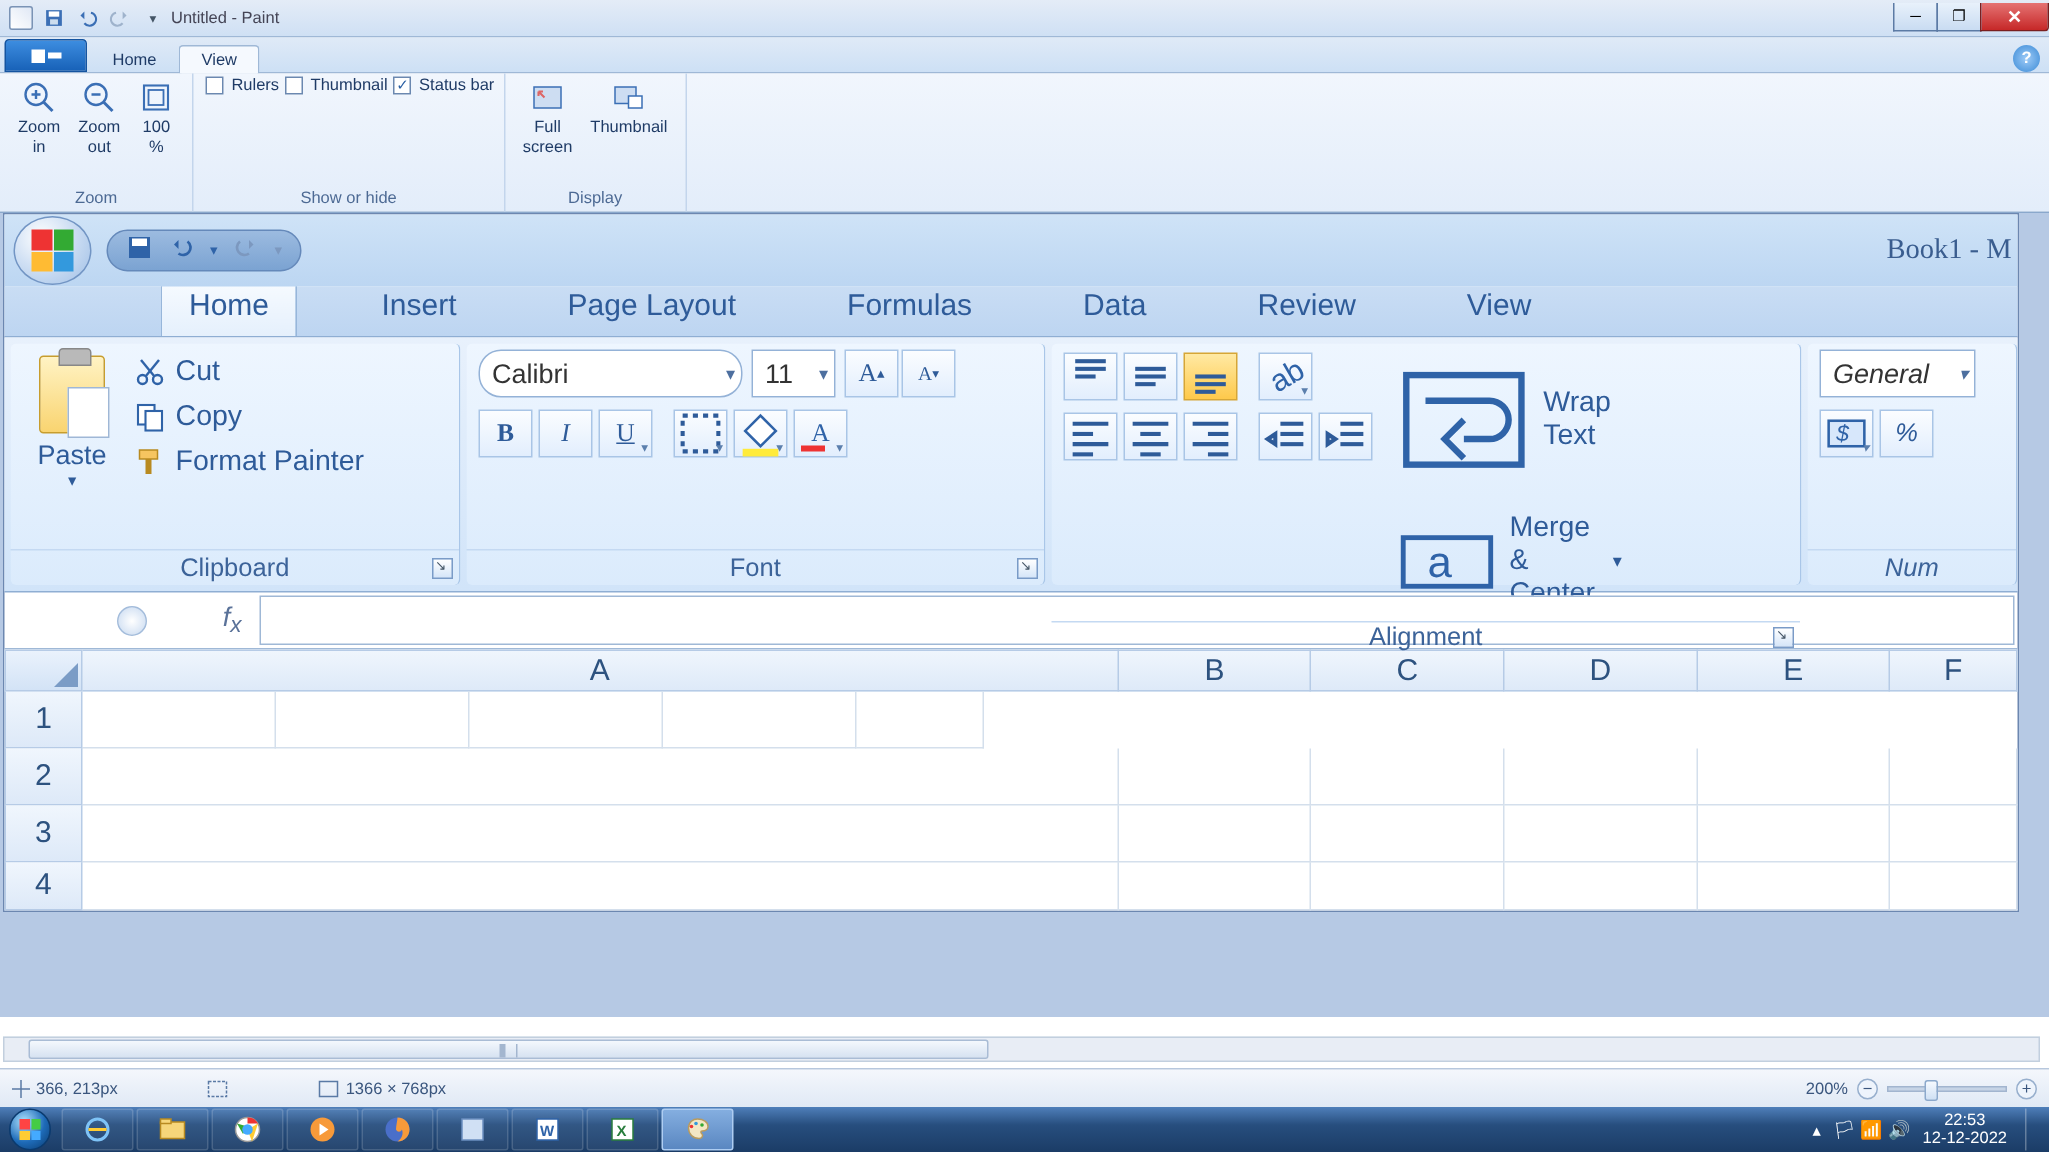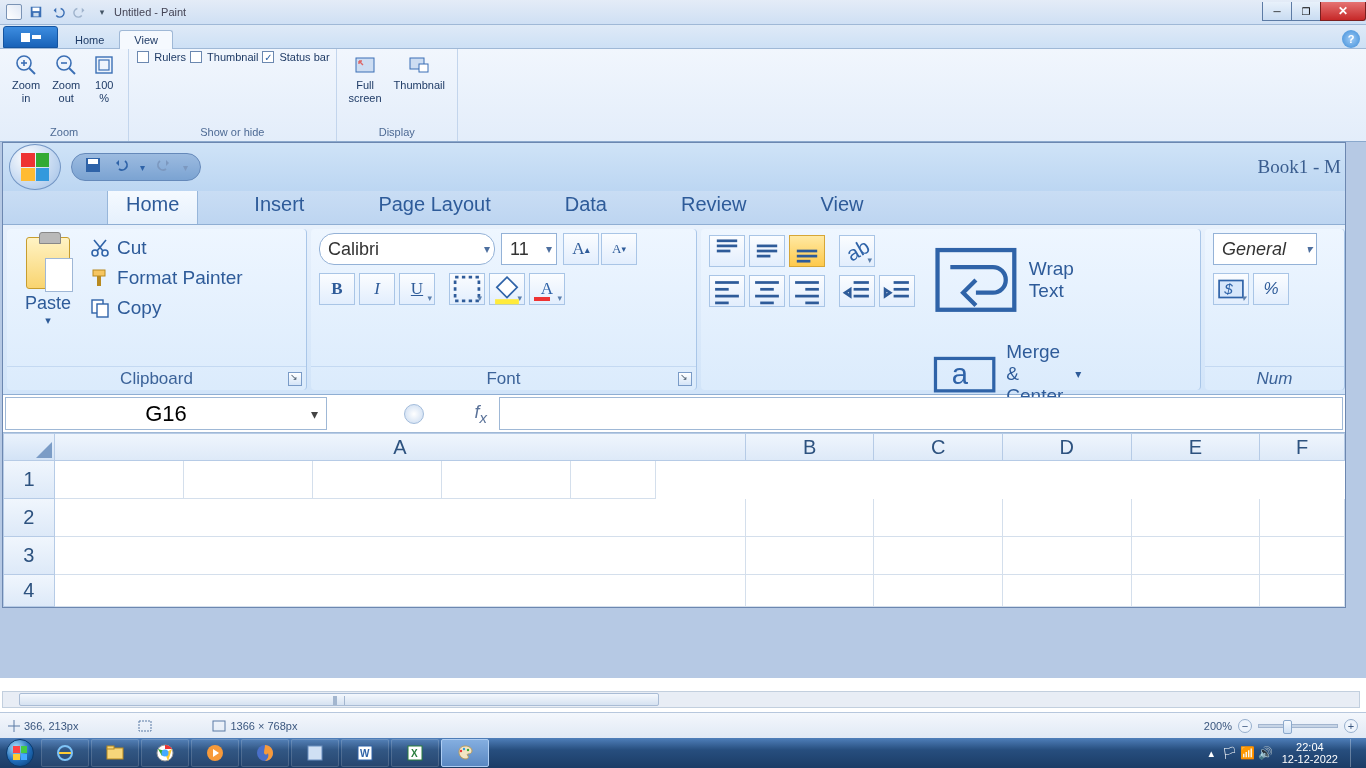--- a/index.html
+++ b/index.html
@@ -288,20 +288,21 @@
             </svg></span>
         <span style="color:#7c98bf;font-size:10px;">▾</span>
       </div>
       <span class="excel-doc-title">Book1 - M</span>
     </div>
 
     <div class="excel-tabs">
       <div class="ex-tab active">Home</div>
       <div class="ex-tab">Insert</div>
       <div class="ex-tab">Page Layout</div>
+      <div class="ex-tab">Formulas</div>
       <div class="ex-tab">Data</div>
       <div class="ex-tab">Review</div>
       <div class="ex-tab">View</div>
     </div>
 
     <div class="excel-ribbon">
 
       <div class="ex-group" style="width:300px;">
         <div class="ex-group-body">
           <div class="paste-btn">
@@ -314,31 +315,31 @@
               <svg viewBox="0 0 22 22">
                   <circle cx="6" cy="16" r="3" fill="none" stroke="#2f63a8" stroke-width="1.6"></circle>
                   <circle cx="16" cy="16" r="3" fill="none" stroke="#2f63a8" stroke-width="1.6"></circle>
                   <line x1="8" y1="14" x2="17" y2="3" stroke="#2f63a8" stroke-width="1.6"></line>
                   <line x1="14" y1="14" x2="5" y2="3" stroke="#2f63a8" stroke-width="1.6"></line>
                 </svg>
               <span>Cut</span>
             </div>
             <div class="clip-item">
               <svg viewBox="0 0 22 22">
+                  <rect x="3" y="3" width="11" height="13" fill="#fff" stroke="#2f63a8" stroke-width="1.4"></rect>
+                  <rect x="8" y="7" width="11" height="13" fill="#fff" stroke="#2f63a8" stroke-width="1.4"></rect>
+                </svg>
+              <span>Copy</span>
+            </div>
+            <div class="clip-item">
+              <svg viewBox="0 0 22 22">
                   <rect x="4" y="3" width="12" height="6" fill="#f6c560" stroke="#b88a20"></rect>
                   <rect x="8" y="9" width="4" height="10" fill="#b88a20"></rect>
                 </svg>
               <span>Format Painter</span>
-            </div>
-            <div class="clip-item">
-              <svg viewBox="0 0 22 22">
-                  <rect x="3" y="3" width="11" height="13" fill="#fff" stroke="#2f63a8" stroke-width="1.4"></rect>
-                  <rect x="8" y="7" width="11" height="13" fill="#fff" stroke="#2f63a8" stroke-width="1.4"></rect>
-                </svg>
-              <span>Copy</span>
             </div>
           </div>
         </div>
         <div class="ex-group-footer">
             <span>Clipboard</span>
             <span class="ex-dialog"></span>
           </div>
       </div>
 
       <div class="ex-group" style="width:386px;">
@@ -473,20 +474,24 @@
             <div class="wm-item">
               <svg viewBox="0 0 22 22">
                   <rect x="2" y="6" width="18" height="10" fill="none" stroke="#2f63a8"></rect>
                   <text x="7" y="14" font-size="9" fill="#2f63a8">a</text>
                 </svg>
               <span>Merge &amp; Center</span>
               <span style="font-size:12px;">▾</span>
             </div>
           </div>
         </div>
+        <div class="ex-group-footer">
+            <span>Alignment</span>
+            <span class="ex-dialog"></span>
+          </div>
       </div>
 
       <div class="ex-group" style="width:140px;font-style:italic;">
         <div class="ex-group-body" style="flex-direction:column;">
           <div class="combo num-combo">General</div>
           <div class="num-btns">
             <div class="sq dd">
                 <svg viewBox="0 0 20 20">
                   <rect x="3" y="5" width="14" height="10" fill="#d7e7fb" stroke="#2f63a8"></rect>
                   <text x="6" y="13" font-size="9" fill="#2f63a8">$</text>
@@ -495,21 +500,20 @@
             <div class="sq">%</div>
           </div>
         </div>
         <div class="ex-group-footer">
             <span>Num</span>
           </div>
       </div>
     </div>
 
     <div class="excel-fbar">
-      <div class="name-box">G16</div>
       <div class="fx-zone">
           <span class="ball"></span>
           <span class="fx">f<sub>x</sub></span>
         </div>
       <div class="formula-input"></div>
     </div>
 
     <div class="excel-grid">
       <div class="col-headers">
         <div class="corner"></div>
@@ -657,18 +661,18 @@
         <path d="M10 3c4 0 7 2 7 5 0 2-2 3-4 3-1 0-1 1 0 2 1 1 0 3-2 3-4 0-7-3-7-7s3-6 6-6z" fill="#f3e6c4" stroke="#b89b5e"></path>
         <circle cx="6" cy="8" r="1.2" fill="#e33"></circle>
         <circle cx="9" cy="6" r="1.2" fill="#39d"></circle>
         <circle cx="13" cy="7" r="1.2" fill="#3a3"></circle>
       </svg>
     </div>
   <div class="tray">
     <span>▴</span>
     <span class="tray-icons">🏳 📶 🔊</span>
     <div class="clock">
-      <div>22:04</div>
+      <div>22:53</div>
       <div>12-12-2022</div>
     </div>
     <div class="showdesk"></div>
   </div>
 </div>
 
 </body></html>

